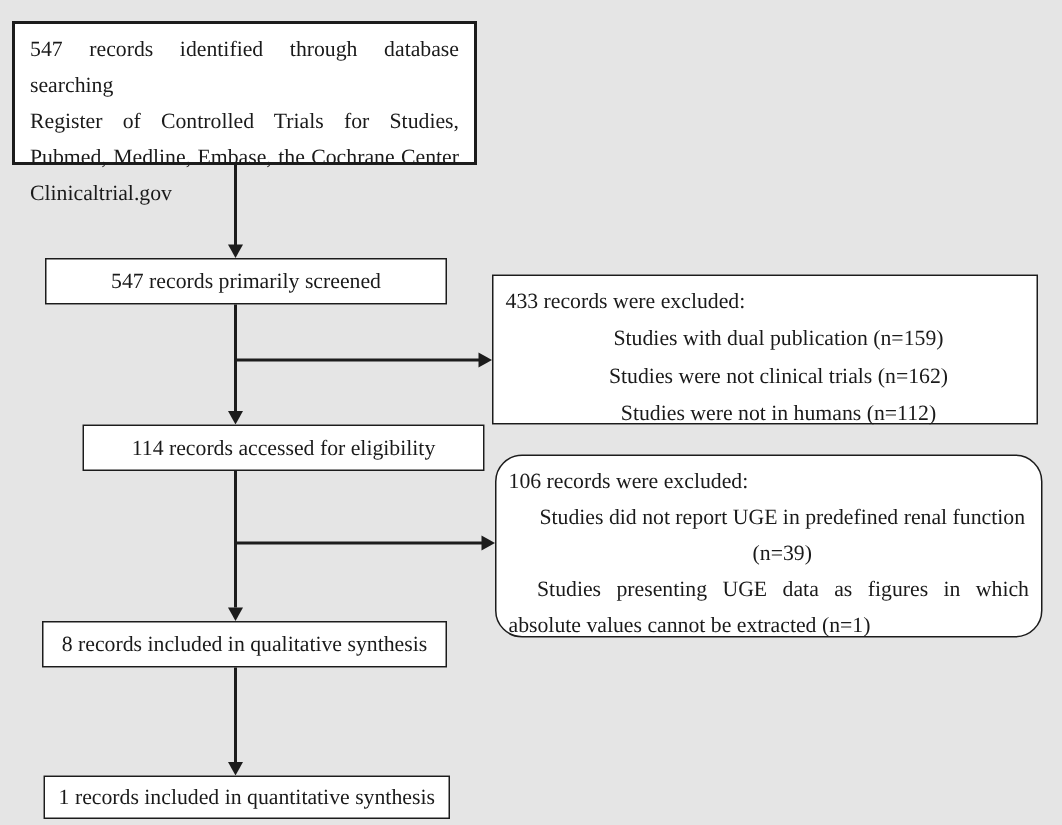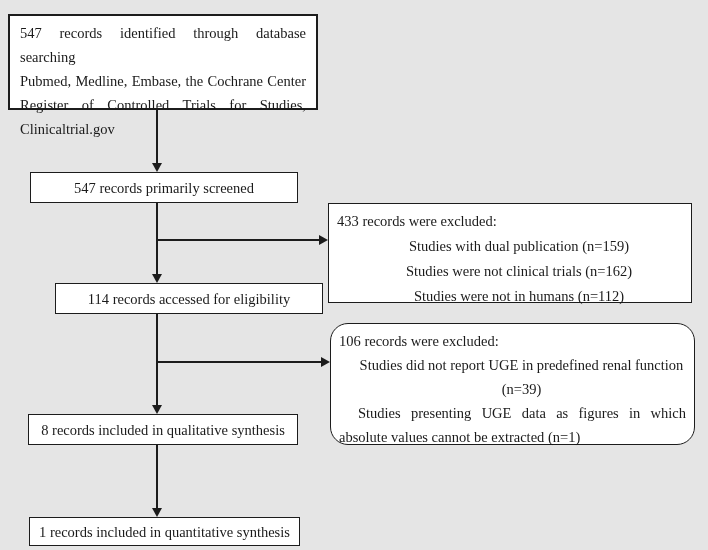--- a/index.html
+++ b/index.html
@@ -18,21 +18,21 @@
     font-size:14.5px;line-height:24px;
   }
   .box.thick{border-width:2px;}
   .center-box{
     display:flex;align-items:center;justify-content:center;
     text-align:center;
   }
   .para{padding:5px 10px 0 10px;}
   .jline{text-align:justify;text-align-last:justify;}
   .jlast{text-align:left;}
-  .excl{padding:5px 8px 0 8px;margin-top:20px;}
+  .excl{padding:5px 8px 0 8px;}
   .excl .title{text-align:left;}
   .excl .item{padding-left:18px;text-align:center;}
   .excl .item.hang{padding-left:0;text-indent:19px;text-align:justify;font-family:Liberation Serif, serif;}
   .vline,.hline{position:absolute;background:#1c1c1c;}
   .vline{width:1.5px;}
   .hline{height:1.5px;}
   .ah-down{
     position:absolute;width:0;height:0;
     border-left:5px solid transparent;border-right:5px solid transparent;
     border-top:9px solid #1c1c1c;
@@ -43,22 +43,22 @@
     border-left:9px solid #1c1c1c;
   }
 </style>
 </head>
 <body>
 
 <div class="canvas">
 
   <div class="box thick para" style="left:8px;top:14px;width:310px;height:96px;">
     <div class="jline">547 records identified through database searching</div>
+    <div class="jline">Register of Controlled Trials for Studies,</div>
     <div class="jline">Pubmed, Medline, Embase, the Cochrane Center</div>
-    <div class="jline">Register of Controlled Trials for Studies,</div>
     <div class="jlast">Clinicaltrial.gov</div>
   </div>
 
   <div class="vline" style="left:156px;top:110px;height:54px;"></div>
   <div class="ah-down" style="left:152px;top:163px;"></div>
 
   <div class="box center-box" style="left:30px;top:172px;width:268px;height:31px;">
     <span>547 records primarily screened</span>
   </div>
 

